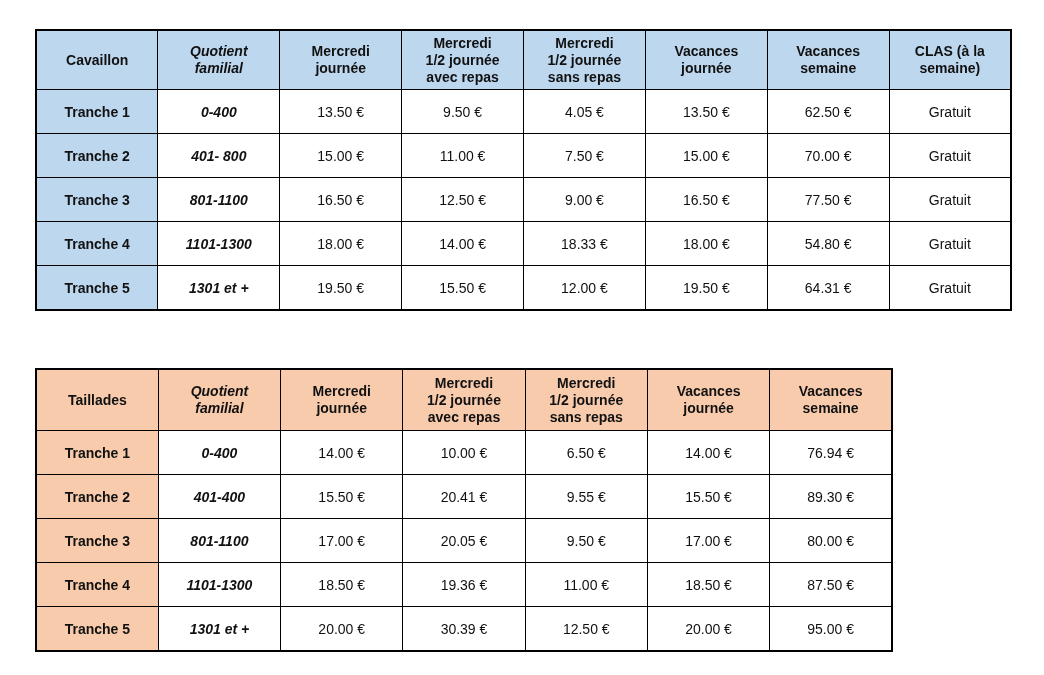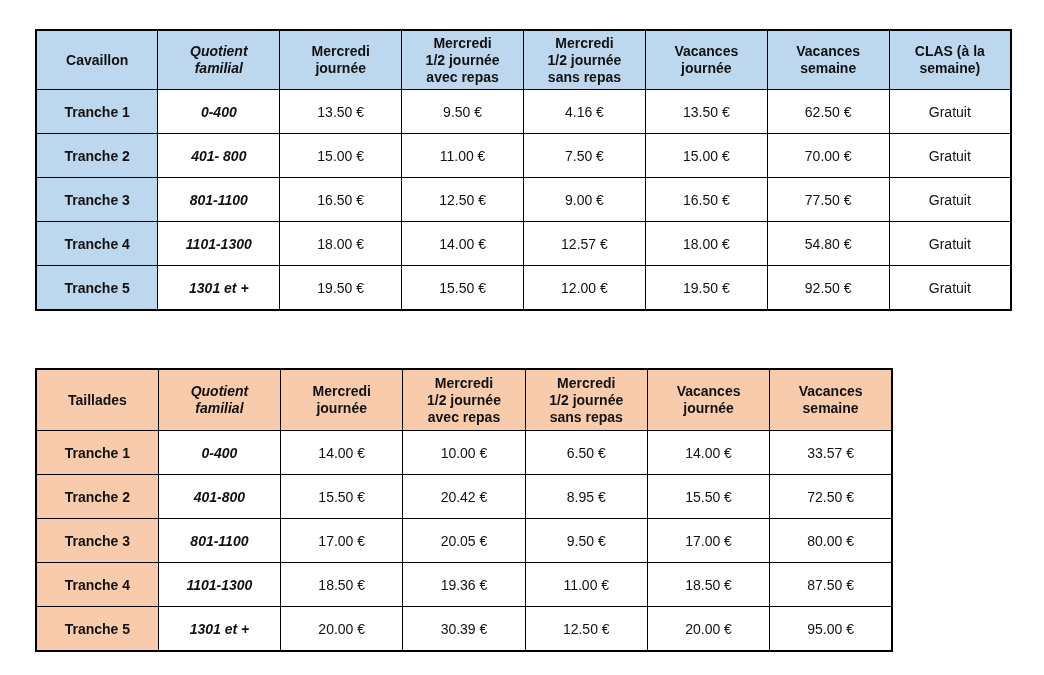--- a/index.html
+++ b/index.html
@@ -83,21 +83,21 @@
           <th>CLAS (à la
 semaine)</th>
         </tr>
       </thead>
     <tbody>
         <tr>
           <td class="tranche-cell">Tranche 1</td>
           <td class="quotient-cell">0-400</td>
           <td>13.50 €</td>
           <td>9.50 €</td>
-          <td>4.16 €</td>
+          <td>4.05 €</td>
           <td>13.50 €</td>
           <td>62.50 €</td>
           <td>Gratuit</td>
         </tr>
         <tr>
           <td class="tranche-cell">Tranche 2</td>
           <td class="quotient-cell">401- 800</td>
           <td>15.00 €</td>
           <td>11.00 €</td>
           <td>7.50 €</td>
@@ -113,33 +113,33 @@
           <td>9.00 €</td>
           <td>16.50 €</td>
           <td>77.50 €</td>
           <td>Gratuit</td>
         </tr>
         <tr>
           <td class="tranche-cell">Tranche 4</td>
           <td class="quotient-cell">1101-1300</td>
           <td>18.00 €</td>
           <td>14.00 €</td>
-          <td>12.57 €</td>
+          <td>18.33 €</td>
           <td>18.00 €</td>
           <td>54.80 €</td>
           <td>Gratuit</td>
         </tr>
         <tr>
           <td class="tranche-cell">Tranche 5</td>
           <td class="quotient-cell">1301 et +</td>
           <td>19.50 €</td>
           <td>15.50 €</td>
           <td>12.00 €</td>
           <td>19.50 €</td>
-          <td>92.50 €</td>
+          <td>64.31 €</td>
           <td>Gratuit</td>
         </tr>
       </tbody>
   </table>
   <table class="pricing-table t2">
     <thead>
         <tr>
           <th>Taillades</th>
           <th class="quotient-col">Quotient
 familial</th>
@@ -158,30 +158,30 @@
         </tr>
       </thead>
     <tbody>
         <tr>
           <td class="tranche-cell">Tranche 1</td>
           <td class="quotient-cell">0-400</td>
           <td>14.00 €</td>
           <td>10.00 €</td>
           <td>6.50 €</td>
           <td>14.00 €</td>
-          <td>33.57 €</td>
+          <td>76.94 €</td>
         </tr>
         <tr>
           <td class="tranche-cell">Tranche 2</td>
-          <td class="quotient-cell">401-800</td>
+          <td class="quotient-cell">401-400</td>
           <td>15.50 €</td>
-          <td>20.42 €</td>
-          <td>8.95 €</td>
+          <td>20.41 €</td>
+          <td>9.55 €</td>
           <td>15.50 €</td>
-          <td>72.50 €</td>
+          <td>89.30 €</td>
         </tr>
         <tr>
           <td class="tranche-cell">Tranche 3</td>
           <td class="quotient-cell">801-1100</td>
           <td>17.00 €</td>
           <td>20.05 €</td>
           <td>9.50 €</td>
           <td>17.00 €</td>
           <td>80.00 €</td>
         </tr>

